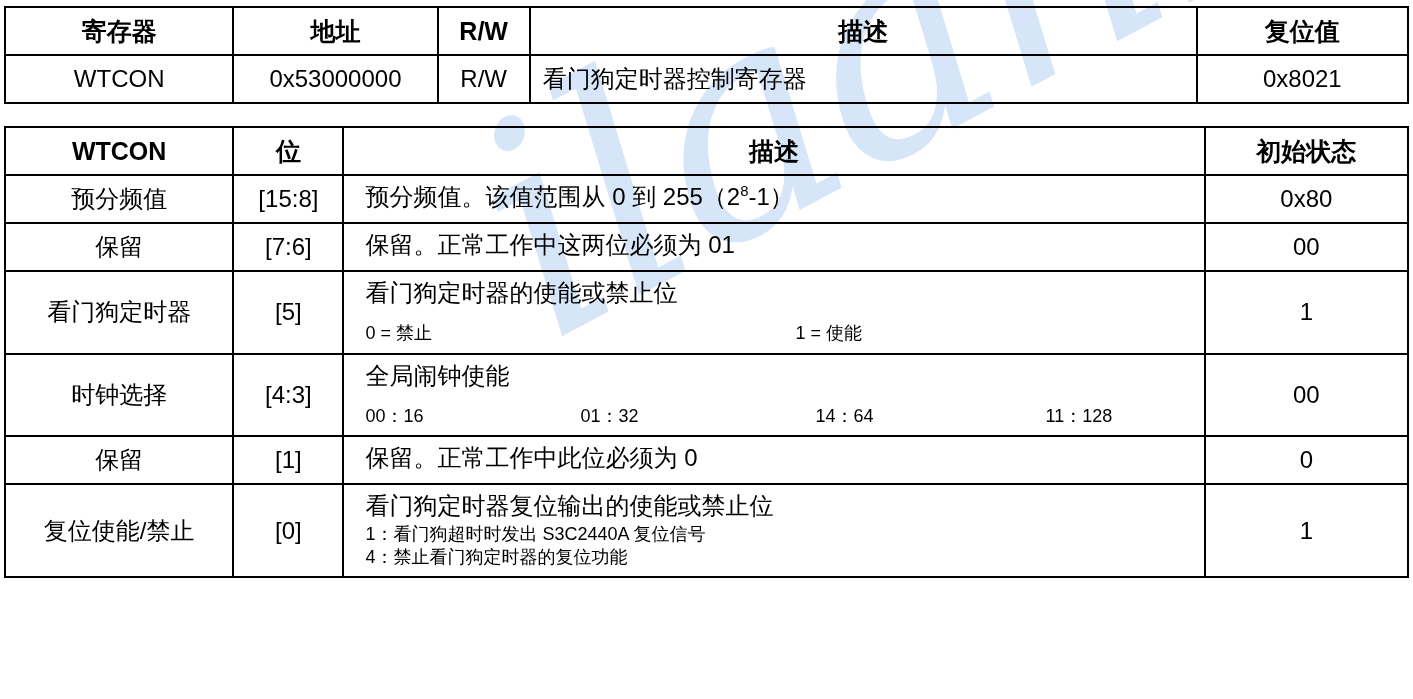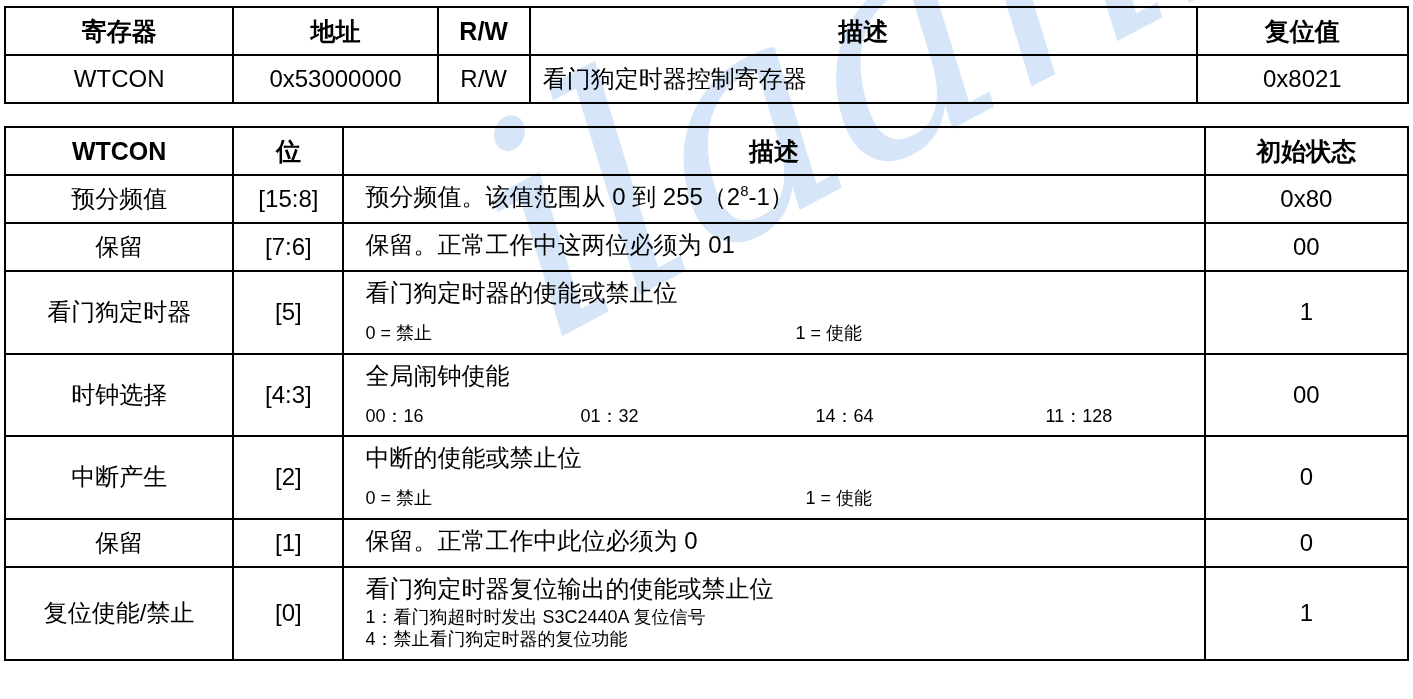--- a/index.html
+++ b/index.html
@@ -199,31 +199,20 @@
         <td class="cell-c">[4:3]</td>
         <td class="desc">
           <span class="main">全局闹钟使能</span>
           <span class="opts">
             <span style="width:215px">00：16</span><span style="width:235px">01：32</span><span style="width:230px">14：64</span><span>11：128</span>
           </span>
         </td>
         <td class="cell-c">00</td>
       </tr>
 
-      <tr>
-        <td class="cell-c">中断产生</td>
-        <td class="cell-c">[2]</td>
-        <td class="desc">
-          <span class="main">中断的使能或禁止位</span>
-          <span class="opts">
-            <span style="width:440px">0 = 禁止</span><span>1 = 使能</span>
-          </span>
-        </td>
-        <td class="cell-c">0</td>
-      </tr>
 
       <tr>
         <td class="cell-c">保留</td>
         <td class="cell-c">[1]</td>
         <td class="desc">
           <span class="main">保留。正常工作中此位必须为 0</span>
         </td>
         <td class="cell-c">0</td>
       </tr>
 

